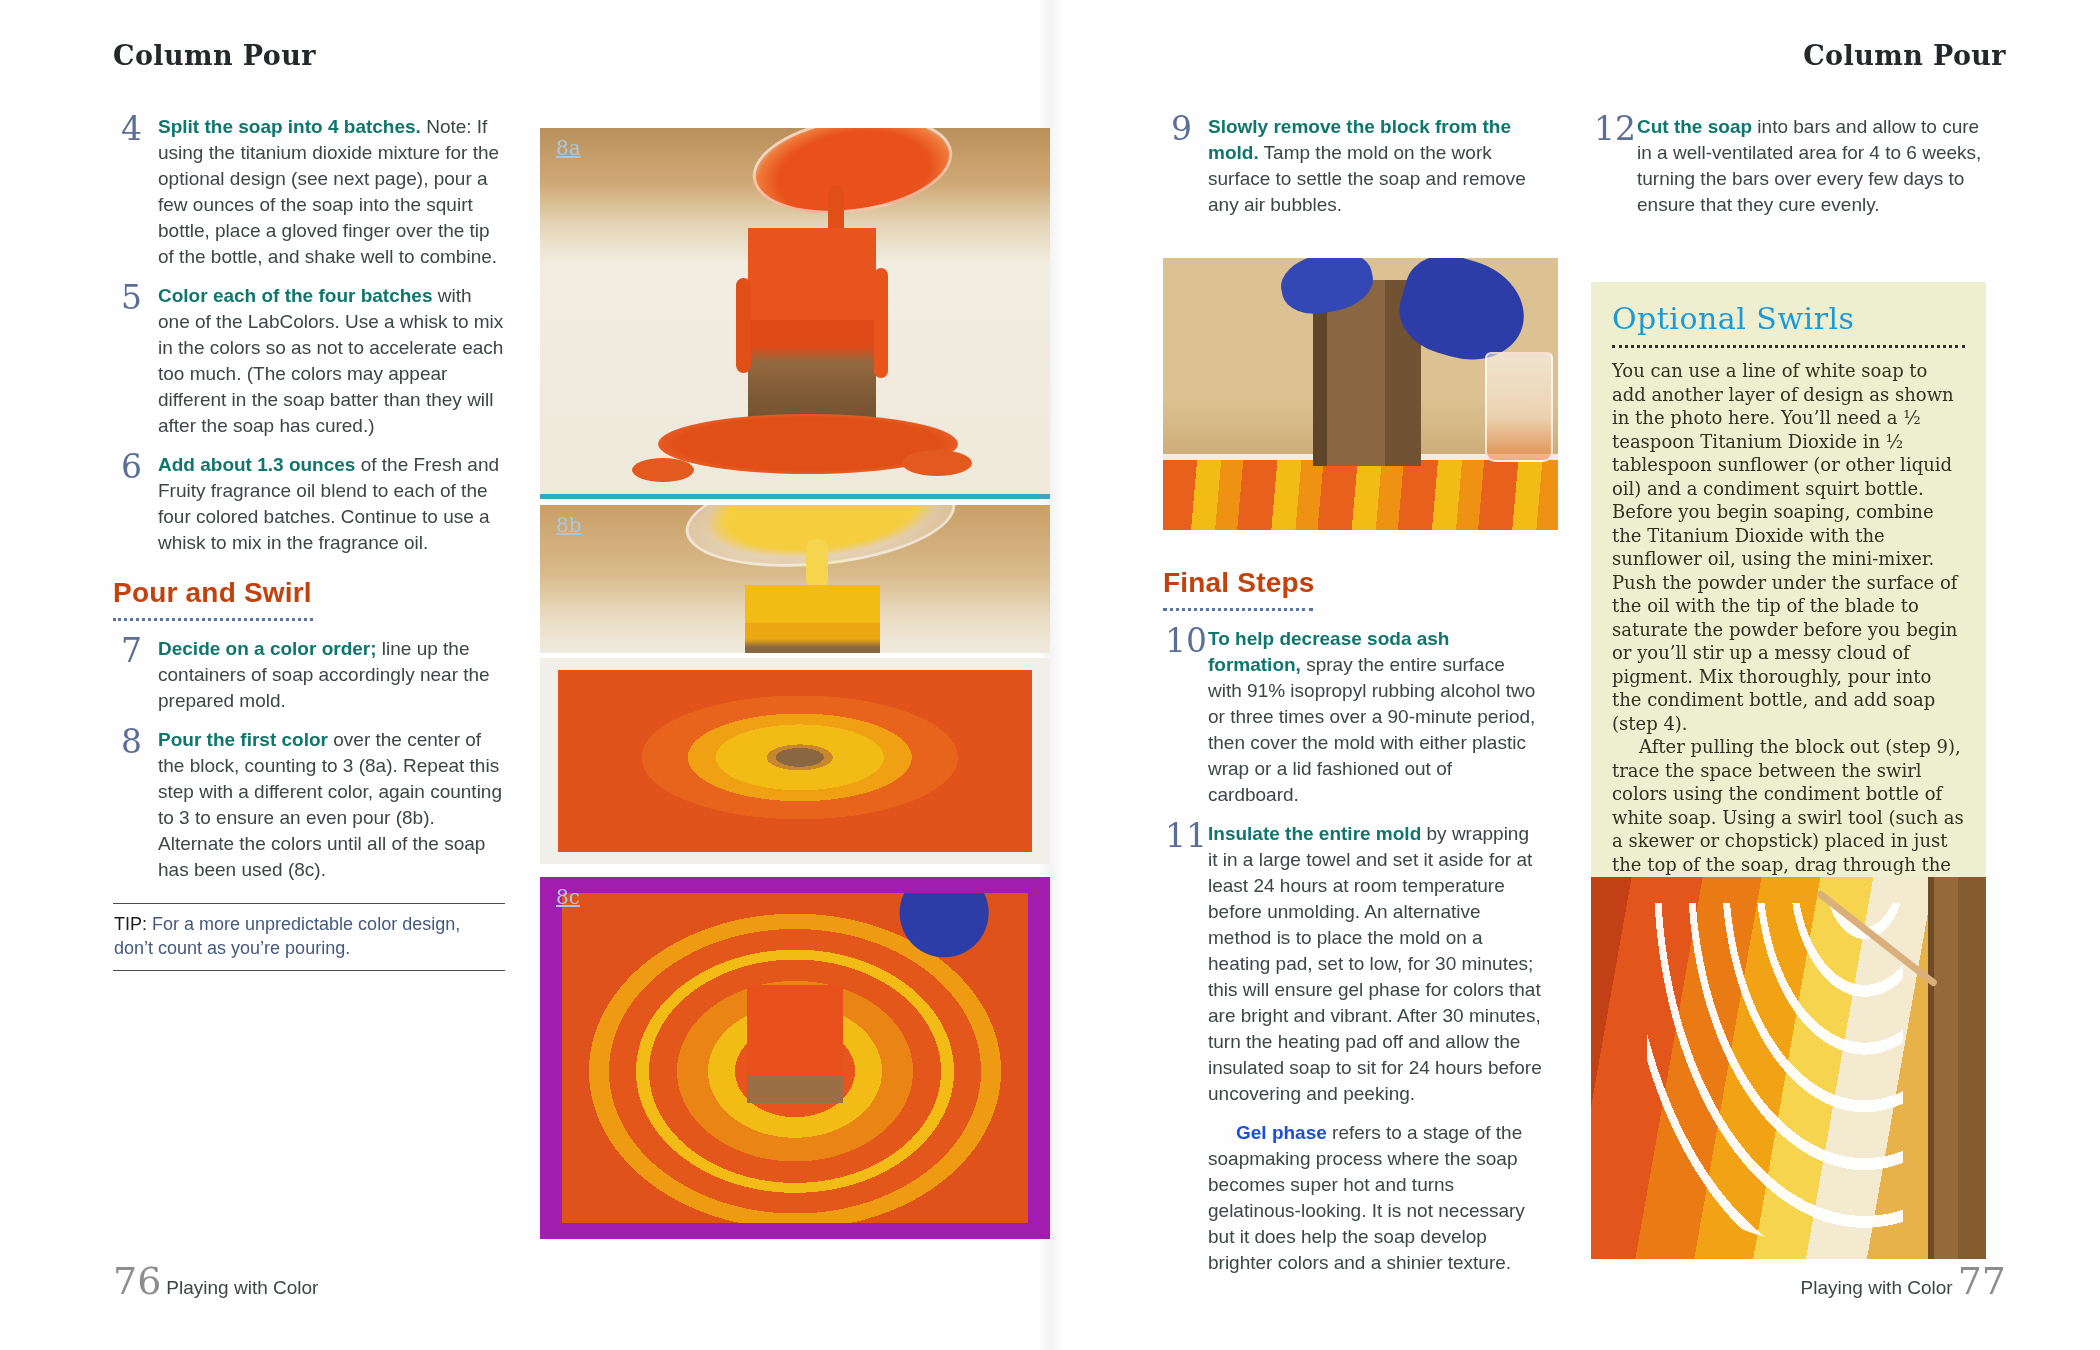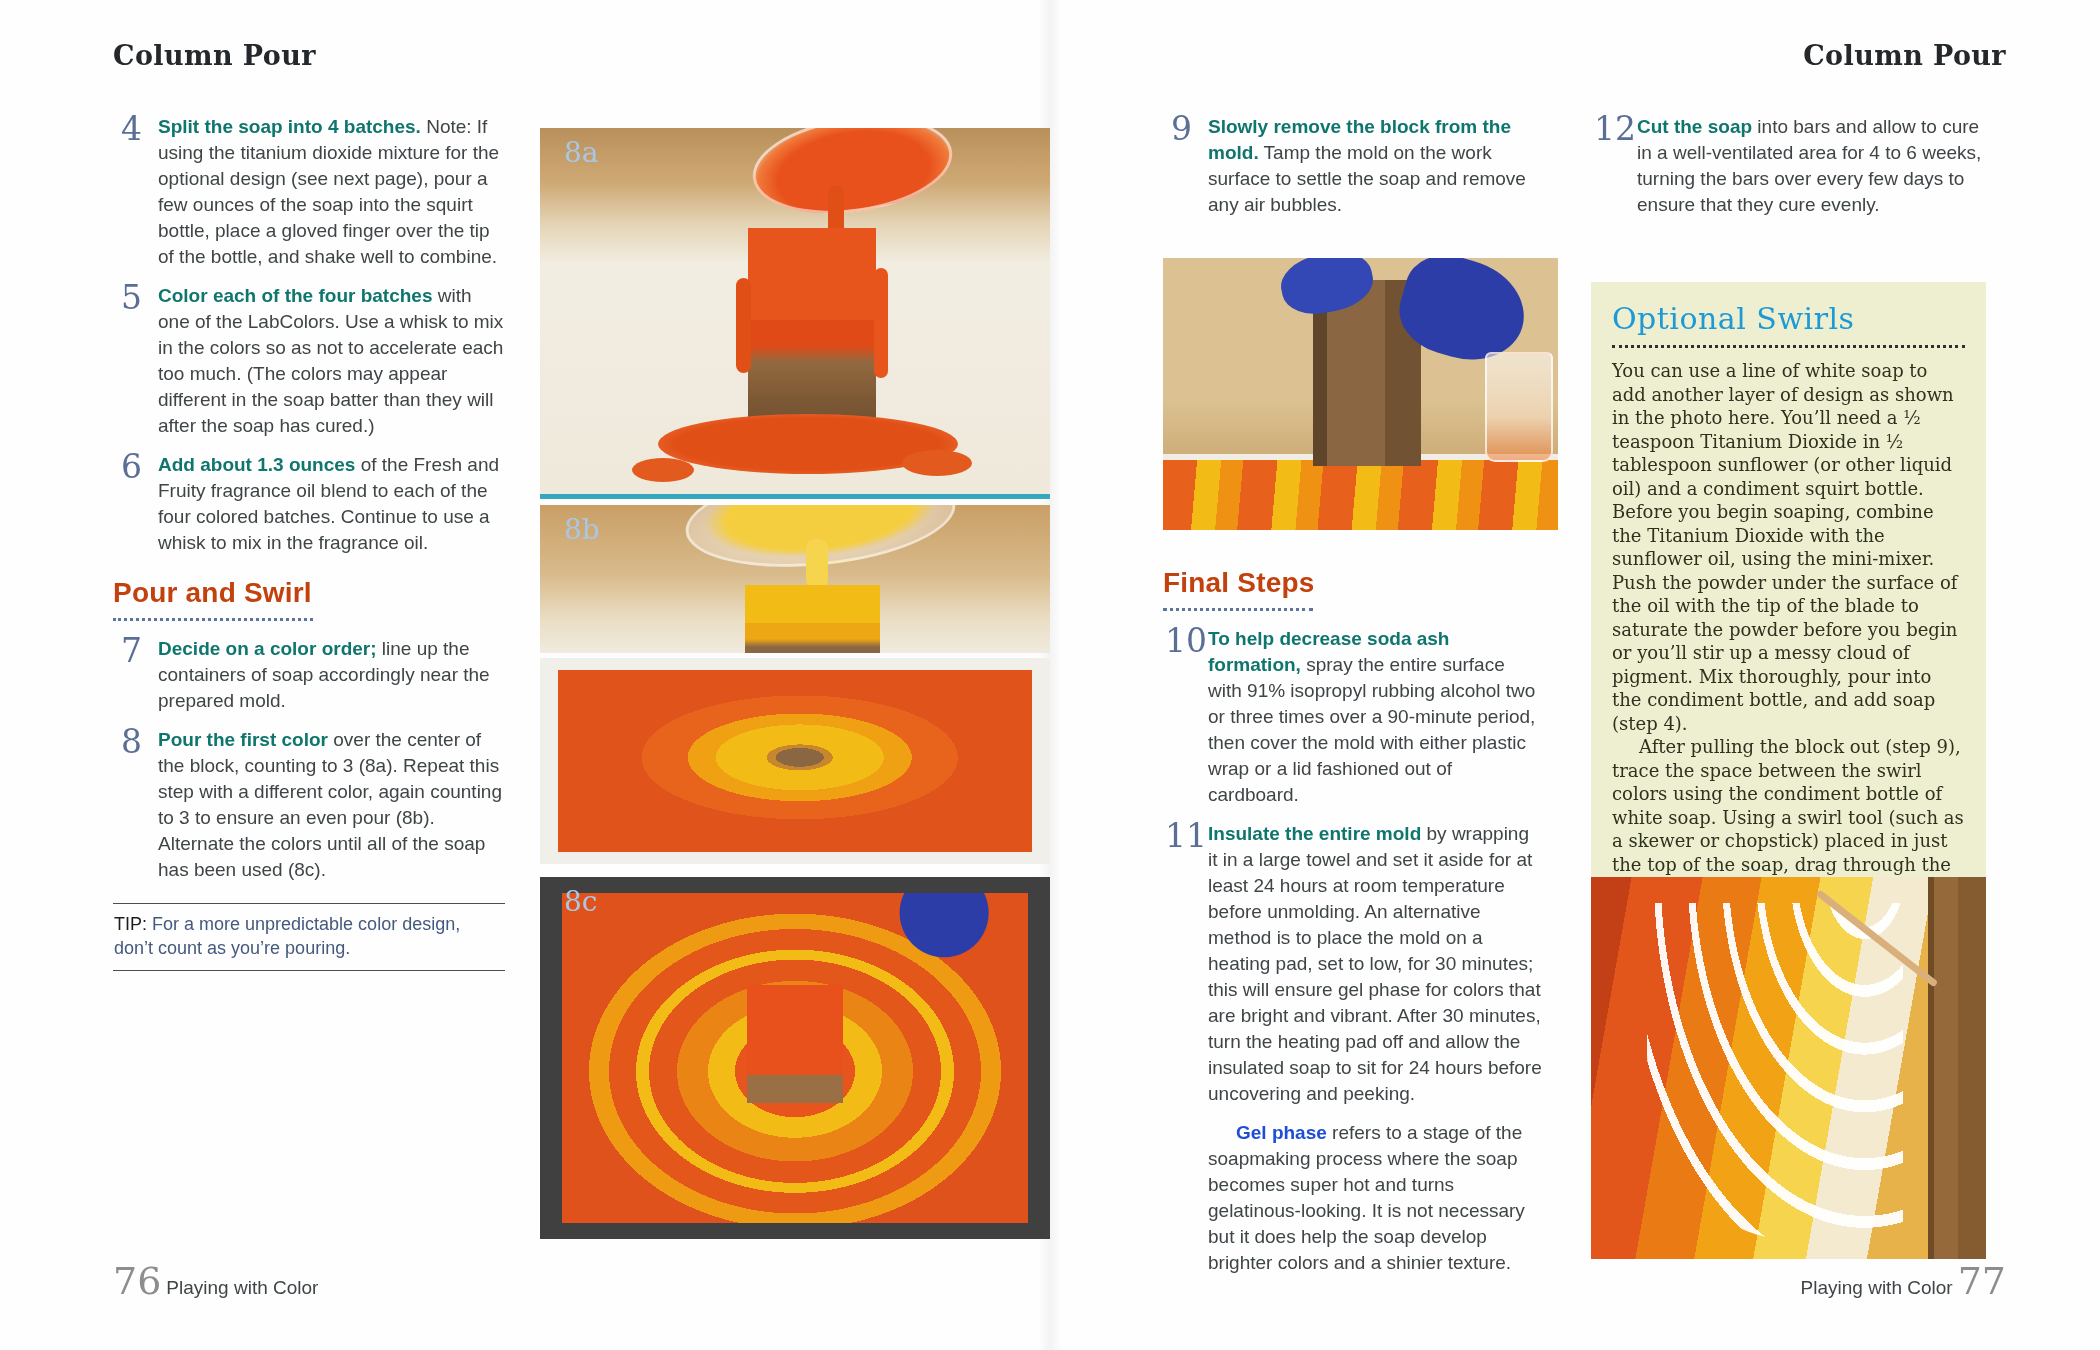--- a/index.html
+++ b/index.html
@@ -36,22 +36,22 @@
 
   
   .footer{position:absolute;top:1262px;display:flex;align-items:baseline;gap:5px;}
   .footer.fl{left:113px;}
   .footer.fr{right:114px;}
   .pagenum{font-family:"DejaVu Serif",serif;font-size:38px;color:#8d8d8d;line-height:1;}
   .foottitle{font-size:19px;color:#3f4547;}
 
   
   .photo{position:absolute;overflow:hidden;background:#e9e2d2;}
-  .plabel{position:absolute;top:8px;left:24px;font-family:"DejaVu Serif",serif;
-          font-size:28px;color:#a9c7e5;z-index:6;}
+  .plabel{position:absolute;top:8px;left:16px;font-family:"DejaVu Serif",serif;
+          font-size:20px;color:#a9c7e5;z-index:6;text-decoration:underline;}
   .tealrule{position:absolute;left:540px;width:510px;height:5px;background:#35a8c0;}
   .ph-child{position:absolute;}
 
   
   #photo8a{left:540px;top:128px;width:510px;height:366px;
     background:linear-gradient(180deg,#b9905b 0px,#cfa975 55px,#e3d3b4 95px,#f2ede1 135px,#efe9dc 366px);}
   .cup8a{left:212px;top:-10px;width:195px;height:88px;border-radius:50%;
     border:3px solid rgba(255,255,255,.55);transform:rotate(-8deg);
     background:radial-gradient(ellipse at 50% 60%,#e8501c 0 55%,#f07a3a 70%,rgba(250,250,250,.35) 78%,rgba(250,250,250,.12) 100%);}
   .stream8a{left:288px;top:58px;width:16px;height:62px;background:#e04f16;border-radius:7px;}
@@ -73,21 +73,21 @@
   .stream8b{left:266px;top:34px;width:22px;height:50px;background:#f6d44d;border-radius:9px;}
   .col8b{left:205px;top:80px;width:135px;height:68px;
     background:linear-gradient(180deg,#f2bb16 0 38px,#eda714 38px 54px,#8a6742 62px 68px);}
 
   
   #photo8bbot{left:540px;top:658px;width:510px;height:206px;background:#f0efe9;}
   .field8bb{left:18px;top:12px;right:18px;bottom:12px;
     background:radial-gradient(ellipse at 51% 48%,#8a6742 0 24px,#c8872d 24px 33px,#f2bb16 33px 84px,#efa013 84px 112px,#e8641c 112px 158px,#e0531b 158px 1000px);}
 
   
-  #photo8c{left:540px;top:877px;width:510px;height:362px;background:#404040;}
+  #photo8c{left:540px;top:877px;width:510px;height:362px;background:#a21caf;}
   .field8c{left:22px;top:16px;right:22px;bottom:16px;
     background:
       radial-gradient(circle at 82% 6%,#2c3da8 0 44px,rgba(44,61,168,0) 45px),
       radial-gradient(ellipse at 50% 54%,#a97733 0 20px,#e8551c 20px 60px,#f2bb16 60px 87px,#ea8414 87px 118px,#e4571b 118px 146px,#f2bb16 146px 159px,#e4571b 159px 186px,#ef9a13 186px 206px,#e0521b 206px 1000px);}
   .col8c{left:185px;top:92px;width:96px;height:118px;
     background:linear-gradient(180deg,#e8501c 0 76%,#9a6f45 76% 100%);}
 
   
   #photo9{left:1163px;top:258px;width:395px;height:272px;
     background:linear-gradient(180deg,#dcc292 0 140px,#cfb07c 190px,#c7a570 272px);}

